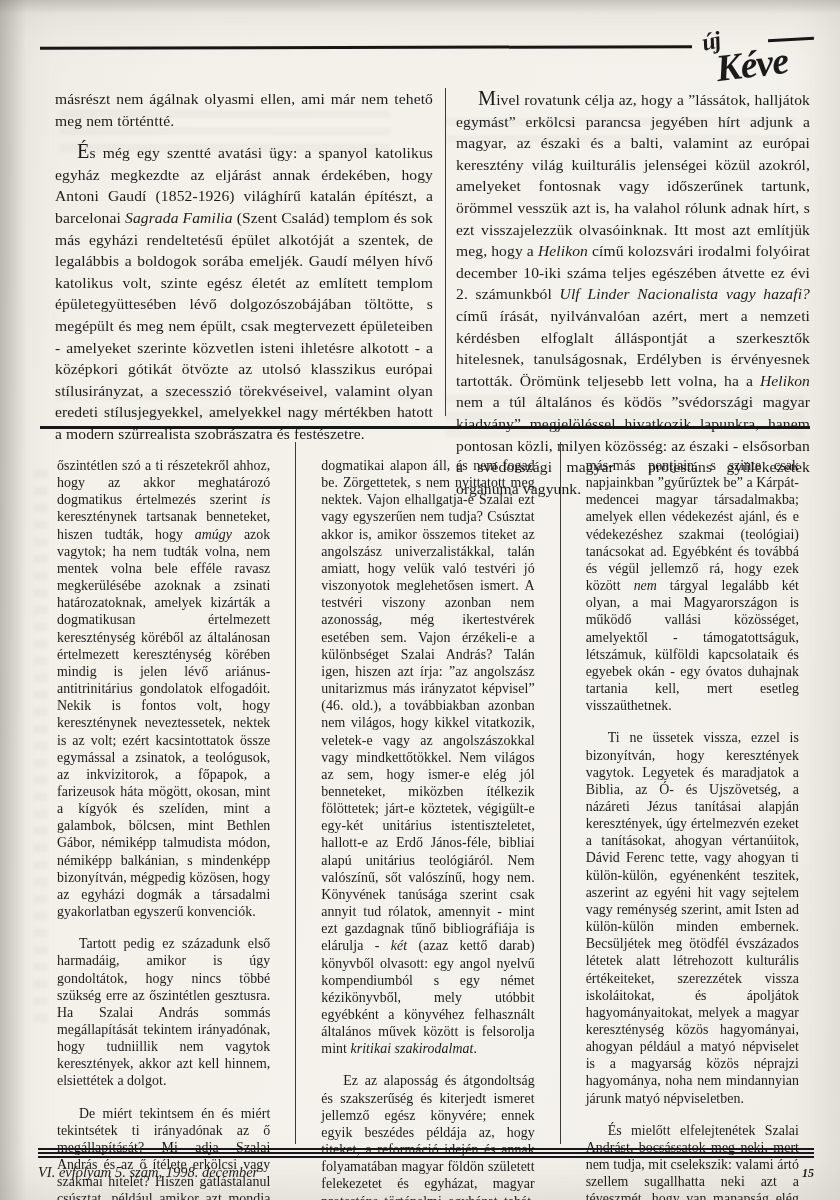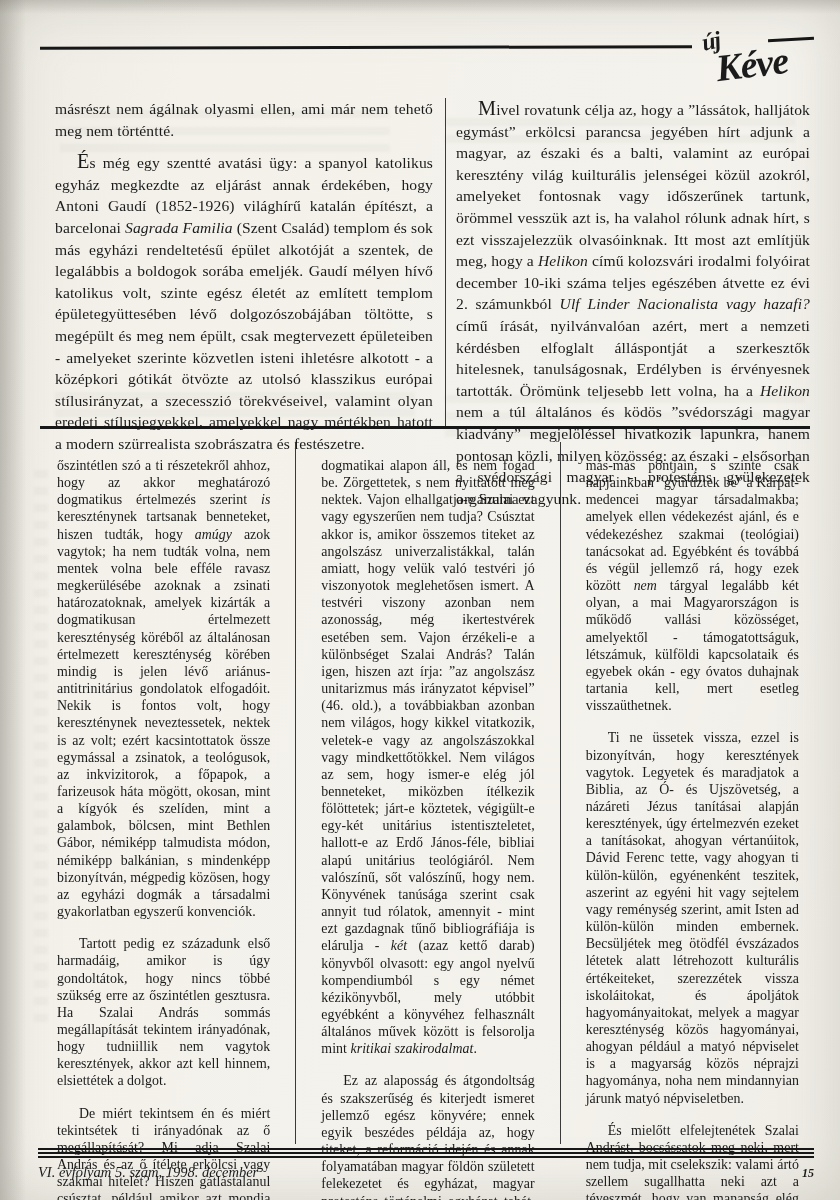--- a/index.html
+++ b/index.html
@@ -25,21 +25,21 @@
     background:linear-gradient(180deg,rgba(90,88,80,.22),rgba(90,88,80,0));
   }
   
   .header{position:absolute;left:40px;right:30px;top:30px;height:70px;}
   .rule-left{position:absolute;left:0;top:16px;right:118px;height:3px;background:#171717;transform:rotate(-.15deg);}
   .rule-right{position:absolute;right:-4px;top:8px;width:46px;height:3px;background:#171717;transform:rotate(-3deg);}
   .logo{position:absolute;right:6px;top:-2px;width:120px;height:66px;font-style:italic;font-weight:bold;}
   .logo-uj{position:absolute;left:18px;top:0;font-size:24px;transform:rotate(-12deg);letter-spacing:-1px;}
   .logo-keve{position:absolute;left:32px;top:14px;font-size:38px;transform:rotate(-7deg);letter-spacing:-1px;}
   
-  .two-col{position:absolute;left:55px;right:30px;top:98px;height:328px;display:flex;}
+  .two-col{position:absolute;left:55px;right:30px;top:88px;height:328px;display:flex;}
   .two-col .colL{width:378px;padding-right:12px;}
   .two-col .vrule{width:1px;background:#3a3a3a;}
   .two-col .colR{flex:1;padding-left:10px;}
   .two-col p{
     margin:0;font-size:15.6px;line-height:21.6px;text-align:justify;
     letter-spacing:.1px;
   }
   .two-col p + p{margin-top:10px;}
   p.indent{text-indent:22px;}
   p.initial::first-letter{font-size:1.3em;line-height:1;}

